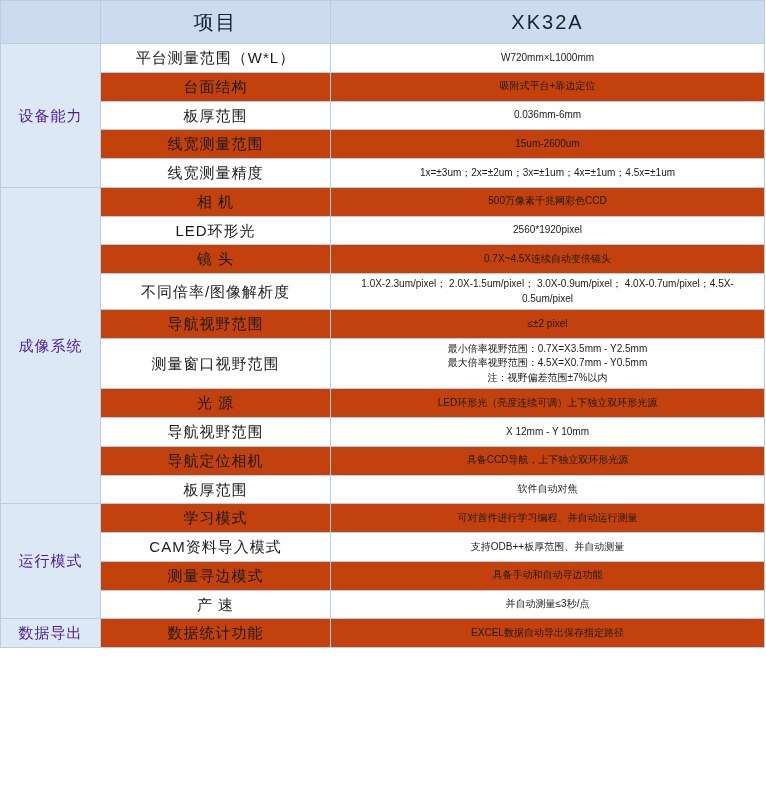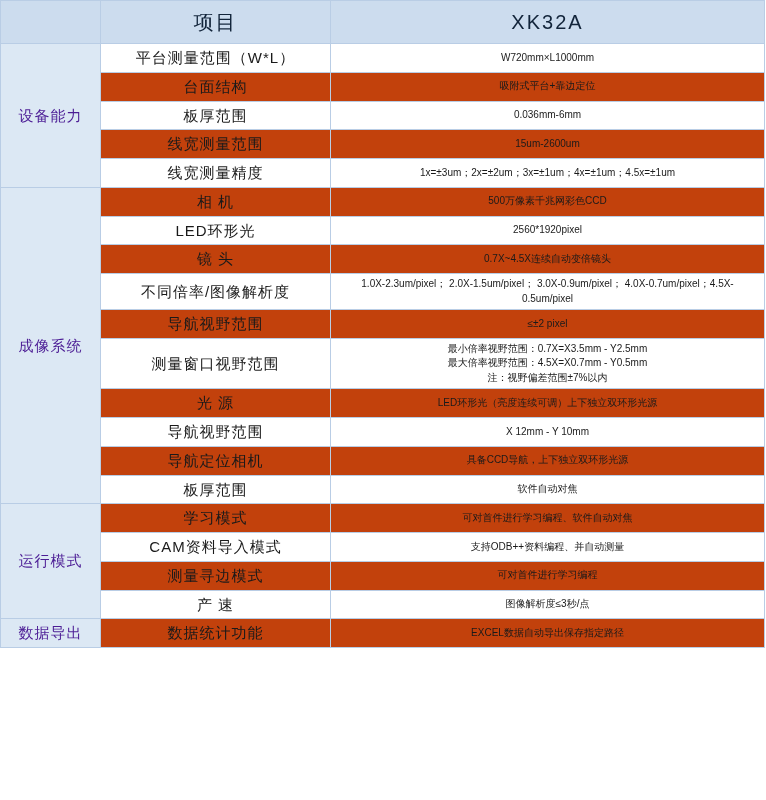--- a/index.html
+++ b/index.html
@@ -139,33 +139,33 @@
         <td class="item-cell">导航定位相机</td>
         <td class="value-cell">具备CCD导航，上下独立双环形光源</td>
       </tr>
       <tr class="plain">
         <td class="item-cell">板厚范围</td>
         <td class="value-cell">软件自动对焦</td>
       </tr>
       <tr class="shade">
         <td class="group-cell" rowspan="4">运行模式</td>
         <td class="item-cell">学习模式</td>
-        <td class="value-cell">可对首件进行学习编程、软件自动对焦</td>
+        <td class="value-cell">可对首件进行学习编程、并自动运行测量</td>
       </tr>
       <tr class="plain">
         <td class="item-cell">CAM资料导入模式</td>
-        <td class="value-cell">支持ODB++资料编程、并自动测量</td>
+        <td class="value-cell">支持ODB++板厚范围、并自动测量</td>
       </tr>
       <tr class="shade">
         <td class="item-cell">测量寻边模式</td>
-        <td class="value-cell">可对首件进行学习编程</td>
+        <td class="value-cell">具备手动和自动寻边功能</td>
       </tr>
       <tr class="plain">
         <td class="item-cell">产 速</td>
-        <td class="value-cell">图像解析度≤3秒/点</td>
+        <td class="value-cell">并自动测量≤3秒/点</td>
       </tr>
       <tr class="shade">
         <td class="group-cell" rowspan="1">数据导出</td>
         <td class="item-cell">数据统计功能</td>
         <td class="value-cell">EXCEL数据自动导出保存指定路径</td>
       </tr>
     </tbody>
 </table>
 
 </body></html>

